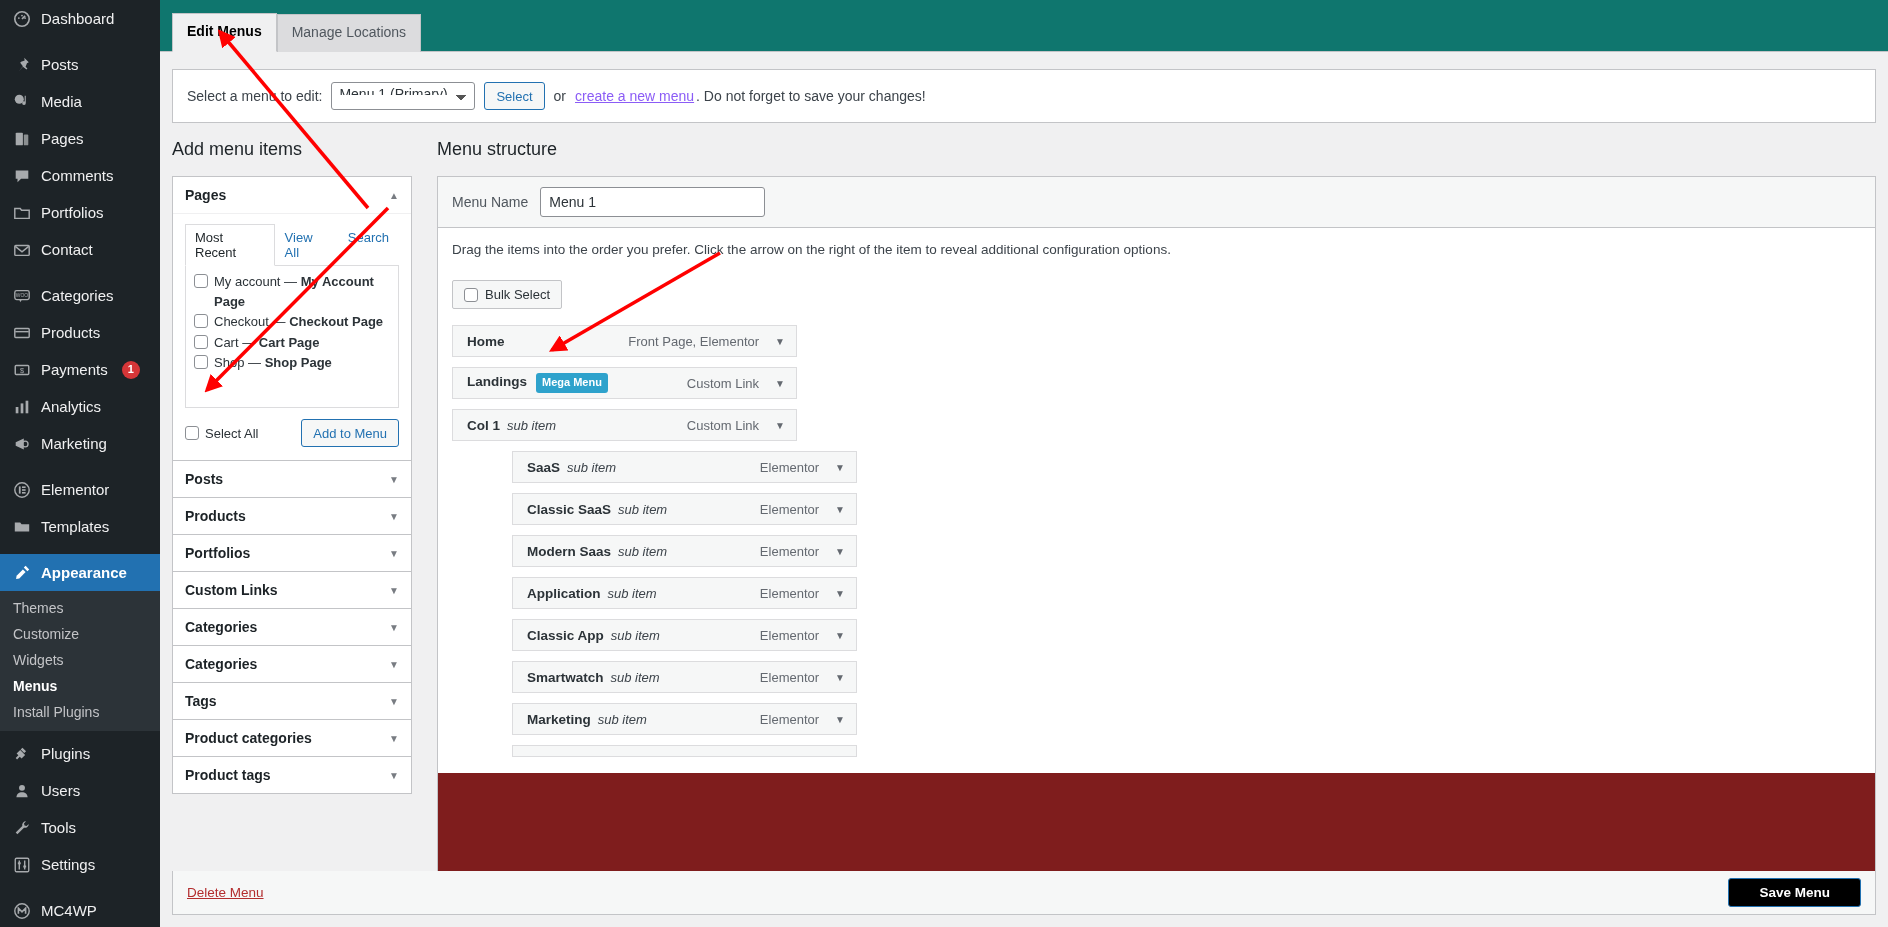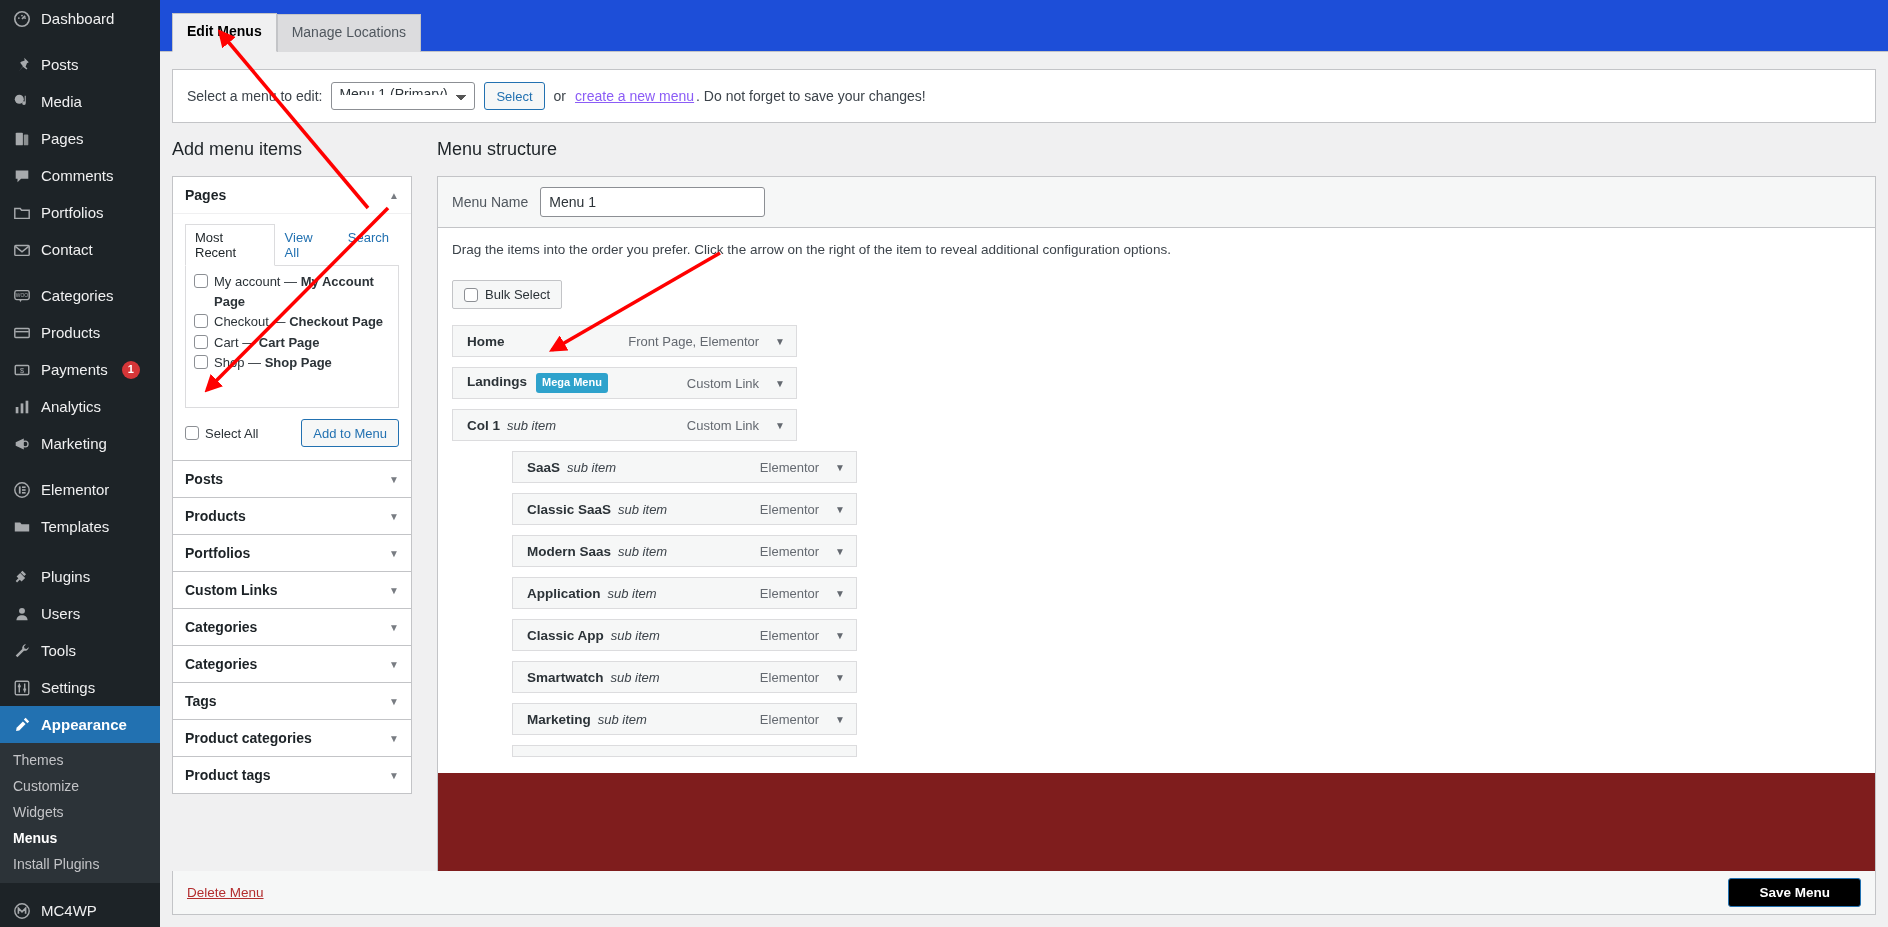--- a/index.html
+++ b/index.html
@@ -57,21 +57,21 @@
 
   
   #main {
     flex: 1; height: 927px; position: relative;
     background: #f0f0f1; overflow: hidden;
   }
 
   
   .nav-tabs {
     padding: 17px 0 0 12px; border-bottom: 1px solid #c3c4c7;
-    height: 52px; background: #1d4ed8; display: flex; align-items: flex-end;
+    height: 52px; background: #0f766e; display: flex; align-items: flex-end;
   }
   .nav-tab {
     display: inline-block; padding: 8px 14px 9px 14px;
     font-size: 14px; line-height: 1.4;
     background: #dcdcde; color: #50575e;
     border: 1px solid #c3c4c7; border-bottom: none;
     margin-bottom: -1px; cursor: pointer; text-decoration: none;
   }
   .nav-tab.active {
     background: #f0f0f1; color: #000; font-weight: 600;
@@ -380,75 +380,75 @@
           <svg viewBox="0 0 20 20">
               <path d="M2 5h6l1.5 2H18v8H2z"></path>
             </svg>
         </span>
         <span>Templates</span>
       </div>
     </div>
 
     <div class="sb-sep"></div>
 
-    <div class="sb-group" style="padding-top:4px;">
-      <div class="sb-item">
-        <span class="ico">
-          <svg viewBox="0 0 20 20">
-              <path d="M10.5 3l-2 2 4 4 2-2zM8 5.5L4 9.5l2 2-3 3 1.5 1.5 3-3 2 2 4-4z"></path>
-            </svg>
-        </span>
-        <span>Plugins</span>
-      </div>
-      <div class="sb-item">
-        <span class="ico">
-          <svg viewBox="0 0 20 20">
-              <circle cx="10" cy="6.5" r="3.3"></circle>
-              <path d="M3.8 17c0-3.4 2.8-5.6 6.2-5.6s6.2 2.2 6.2 5.6z"></path>
-            </svg>
-        </span>
-        <span>Users</span>
-      </div>
-      <div class="sb-item">
-        <span class="ico">
-          <svg viewBox="0 0 20 20">
-              <path d="M14.5 2.5a4.3 4.3 0 0 0-4.2 5.3L3 15.1 4.9 17l7.3-7.3a4.3 4.3 0 0 0 5.3-4.2l-2.4 2.4-2.3-.6-.6-2.3z"></path>
-            </svg>
-        </span>
-        <span>Tools</span>
-      </div>
-      <div class="sb-item">
-        <span class="ico">
-          <svg viewBox="0 0 20 20">
-              <rect x="2.5" y="2.5" width="15" height="15" rx="1.5" fill="none" stroke="currentColor" stroke-width="1.5"></rect>
-              <path d="M7 5v10M13 5v10" stroke="currentColor" stroke-width="1.6"></path>
-              <rect x="5.4" y="7" width="3.2" height="2.2"></rect>
-              <rect x="11.4" y="10.6" width="3.2" height="2.2"></rect>
-            </svg>
-        </span>
-        <span>Settings</span>
-      </div>
-    </div>
-
     <div class="sb-group">
       <div class="sb-item current">
         <span class="ico">
           <svg viewBox="0 0 20 20">
               <path d="M4 13l7-7 3 3-7 7-3.6.6z"></path>
               <path d="M12 4l2-2 4 4-2 2z"></path>
             </svg>
         </span>
         <span>Appearance</span>
       </div>
       <div class="sb-sub">
         <div class="sb-sub-item">Themes</div>
         <div class="sb-sub-item">Customize</div>
         <div class="sb-sub-item">Widgets</div>
         <div class="sb-sub-item active">Menus</div>
         <div class="sb-sub-item">Install Plugins</div>
+      </div>
+    </div>
+
+    <div class="sb-group" style="padding-top:4px;">
+      <div class="sb-item">
+        <span class="ico">
+          <svg viewBox="0 0 20 20">
+              <path d="M10.5 3l-2 2 4 4 2-2zM8 5.5L4 9.5l2 2-3 3 1.5 1.5 3-3 2 2 4-4z"></path>
+            </svg>
+        </span>
+        <span>Plugins</span>
+      </div>
+      <div class="sb-item">
+        <span class="ico">
+          <svg viewBox="0 0 20 20">
+              <circle cx="10" cy="6.5" r="3.3"></circle>
+              <path d="M3.8 17c0-3.4 2.8-5.6 6.2-5.6s6.2 2.2 6.2 5.6z"></path>
+            </svg>
+        </span>
+        <span>Users</span>
+      </div>
+      <div class="sb-item">
+        <span class="ico">
+          <svg viewBox="0 0 20 20">
+              <path d="M14.5 2.5a4.3 4.3 0 0 0-4.2 5.3L3 15.1 4.9 17l7.3-7.3a4.3 4.3 0 0 0 5.3-4.2l-2.4 2.4-2.3-.6-.6-2.3z"></path>
+            </svg>
+        </span>
+        <span>Tools</span>
+      </div>
+      <div class="sb-item">
+        <span class="ico">
+          <svg viewBox="0 0 20 20">
+              <rect x="2.5" y="2.5" width="15" height="15" rx="1.5" fill="none" stroke="currentColor" stroke-width="1.5"></rect>
+              <path d="M7 5v10M13 5v10" stroke="currentColor" stroke-width="1.6"></path>
+              <rect x="5.4" y="7" width="3.2" height="2.2"></rect>
+              <rect x="11.4" y="10.6" width="3.2" height="2.2"></rect>
+            </svg>
+        </span>
+        <span>Settings</span>
       </div>
     </div>
 
     <div class="sb-sep"></div>
 
     <div class="sb-group">
       <div class="sb-item">
         <span class="ico">
           <svg viewBox="0 0 20 20">
               <circle cx="10" cy="10" r="8" fill="none" stroke="currentColor" stroke-width="1.6"></circle>

